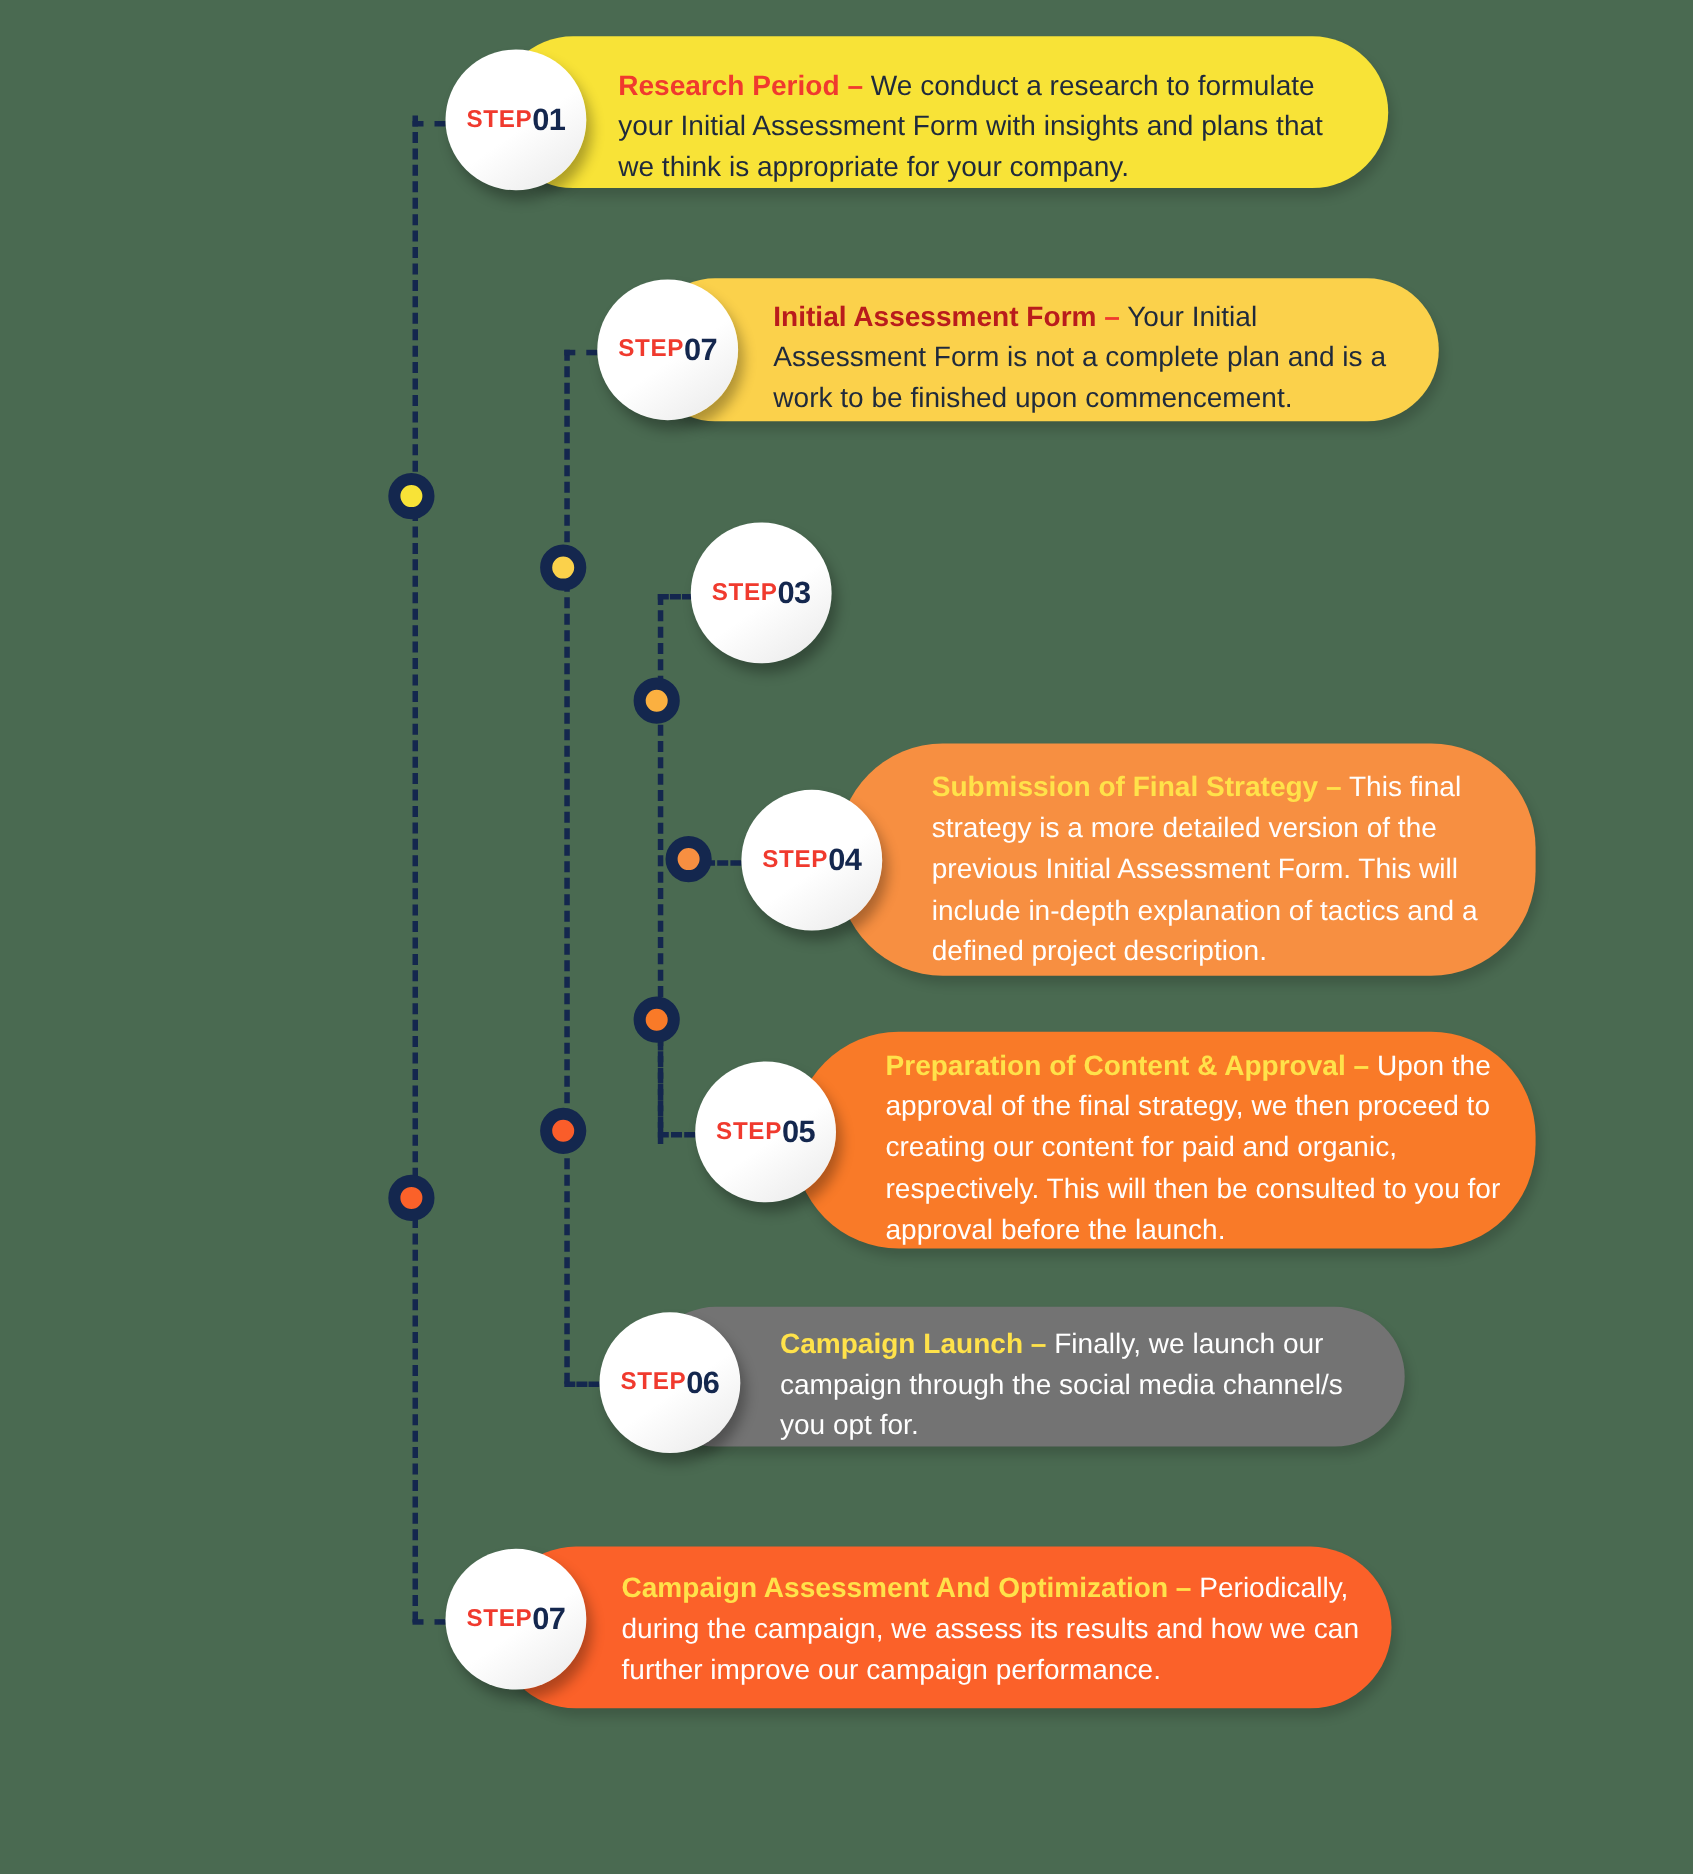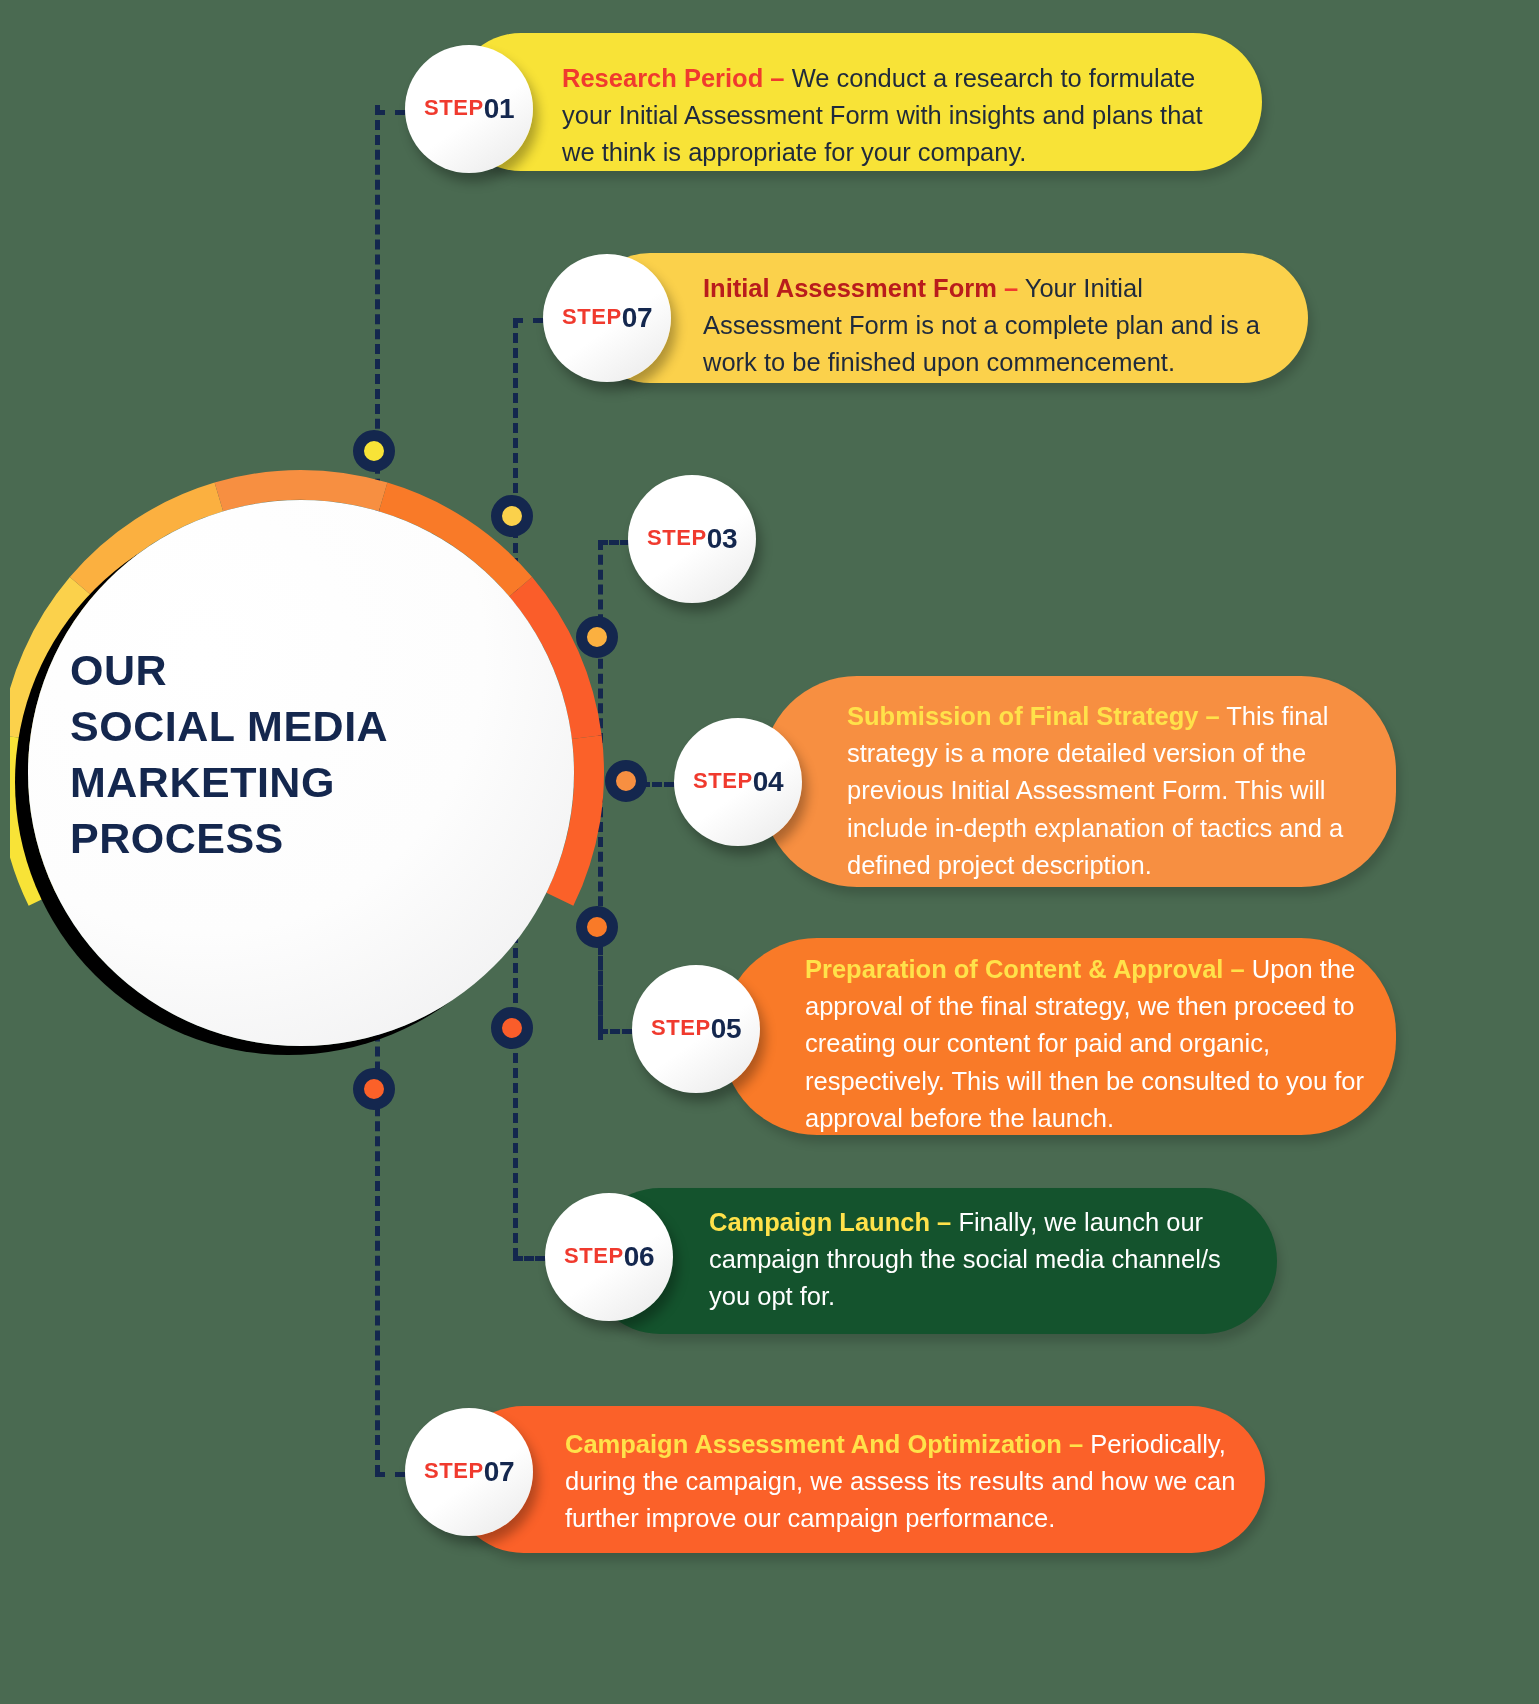--- a/index.html
+++ b/index.html
@@ -156,50 +156,28 @@
 
 
   <div class="card" style="left: 762px; top: 676px; width: 634px; height: 211px; background: rgb(247, 143, 65);">
     <div class="ctext" style="left: 85px; top: 22px; width: 517px; color: rgb(255, 255, 255);"><b style="color: rgb(255, 226, 74);">Submission of Final Strategy </b><b style="color: rgb(255, 226, 74);">–</b> This final strategy is a more detailed version of the previous Initial Assessment Form. This will include in-depth explanation of tactics and a defined project description.</div>
   </div>
 
   <div class="card" style="left: 722px; top: 938px; width: 674px; height: 197px; background: rgb(249, 122, 40);">
     <div class="ctext" style="left: 83px; top: 13px; width: 560px; color: rgb(255, 255, 255);"><b style="color: rgb(255, 226, 74);">Preparation of Content &amp; Approval </b><b style="color: rgb(255, 226, 74);">–</b> Upon the approval of the final strategy, we then proceed to creating our content for paid and organic, respectively. This will then be consulted to you for approval before the launch.</div>
   </div>
 
-  <div class="card" style="left: 587px; top: 1188px; width: 690px; height: 146px; background: #14532d;">
+  <div class="card" style="left: 587px; top: 1188px; width: 690px; height: 127px; background: #737373;">
     <div class="ctext" style="left: 122px; top: 16px; width: 540px; color: rgb(255, 255, 255);"><b style="color: rgb(255, 226, 74);">Campaign Launch </b><b style="color: rgb(255, 226, 74);">–</b> Finally, we launch our campaign through the social media channel/s you opt for.</div>
   </div>
 
   <div class="card" style="left: 450px; top: 1406px; width: 815px; height: 147px; background: rgb(251, 97, 41);">
     <div class="ctext" style="left: 115px; top: 20px; width: 690px; color: rgb(255, 255, 255);"><b style="color: rgb(255, 226, 74);">Campaign Assessment And Optimization </b><b style="color: rgb(255, 226, 74);">–</b> Periodically, during the campaign, we assess its results and how we can further improve our campaign performance.</div>
   </div>
 
-  <div id="hub">
-    <div class="ringwrap">
-      <svg width="625" height="660" viewBox="0 0 625 660">
-        <g id="ring-group" fill="none" stroke-width="30">
-            <path d="M 32.14731466583987 456.25089027525416 A 288 288 0 0 1 5.235108499150442 294.18901306152424" stroke="#f8e337"></path>
-            <path d="M 5.235108499150442 294.18901306152424 A 288 288 0 0 1 71.30508330366723 143.7793148498497" stroke="#fbd14b"></path>
-            <path d="M 71.30508330366723 143.7793148498497 A 288 288 0 0 1 208.8593905446331 53.9621035468121" stroke="#fbb040"></path>
-            <path d="M 208.8593905446331 53.9621035468121 A 288 288 0 0 1 373.14060945536704 53.96210354681216" stroke="#f78f41"></path>
-            <path d="M 373.14060945536704 53.96210354681216 A 288 288 0 0 1 510.6949166963328 143.77931484984975" stroke="#f97a28"></path>
-            <path d="M 510.6949166963328 143.77931484984975 A 288 288 0 0 1 576.7648915008496 294.1890130615244" stroke="#fa5d2a"></path>
-            <path d="M 576.7648915008496 294.1890130615244 A 288 288 0 0 1 549.85268533416 456.25089027525445" stroke="#fb6129"></path>
-          </g>
-      </svg>
-    </div>
-    <div id="hub-disc"></div>
-    <div id="hub-title" style="color: rgb(20, 39, 78);">
-        <div>OUR</div>
-        <div>SOCIAL MEDIA</div>
-        <div>MARKETING</div>
-        <div>PROCESS</div>
-      </div>
-  </div>
 
   <div class="node" style="left:353px; top:430px; background:#f8e337;"></div>
   <div class="node" style="left:491px; top:495px; background:#fbd14b;"></div>
   <div class="node" style="left:576px; top:616px; background:#fbb040;"></div>
   <div class="node" style="left:605px; top:760px; background:#f78f41;"></div>
   <div class="node" style="left:576px; top:906px; background:#f97a28;"></div>
   <div class="node" style="left:491px; top:1007px; background:#fa5d2a;"></div>
   <div class="node" style="left:353px; top:1068px; background:#fb6129;"></div>
 
   <div class="badge" style="left:405px; top:45px;">

